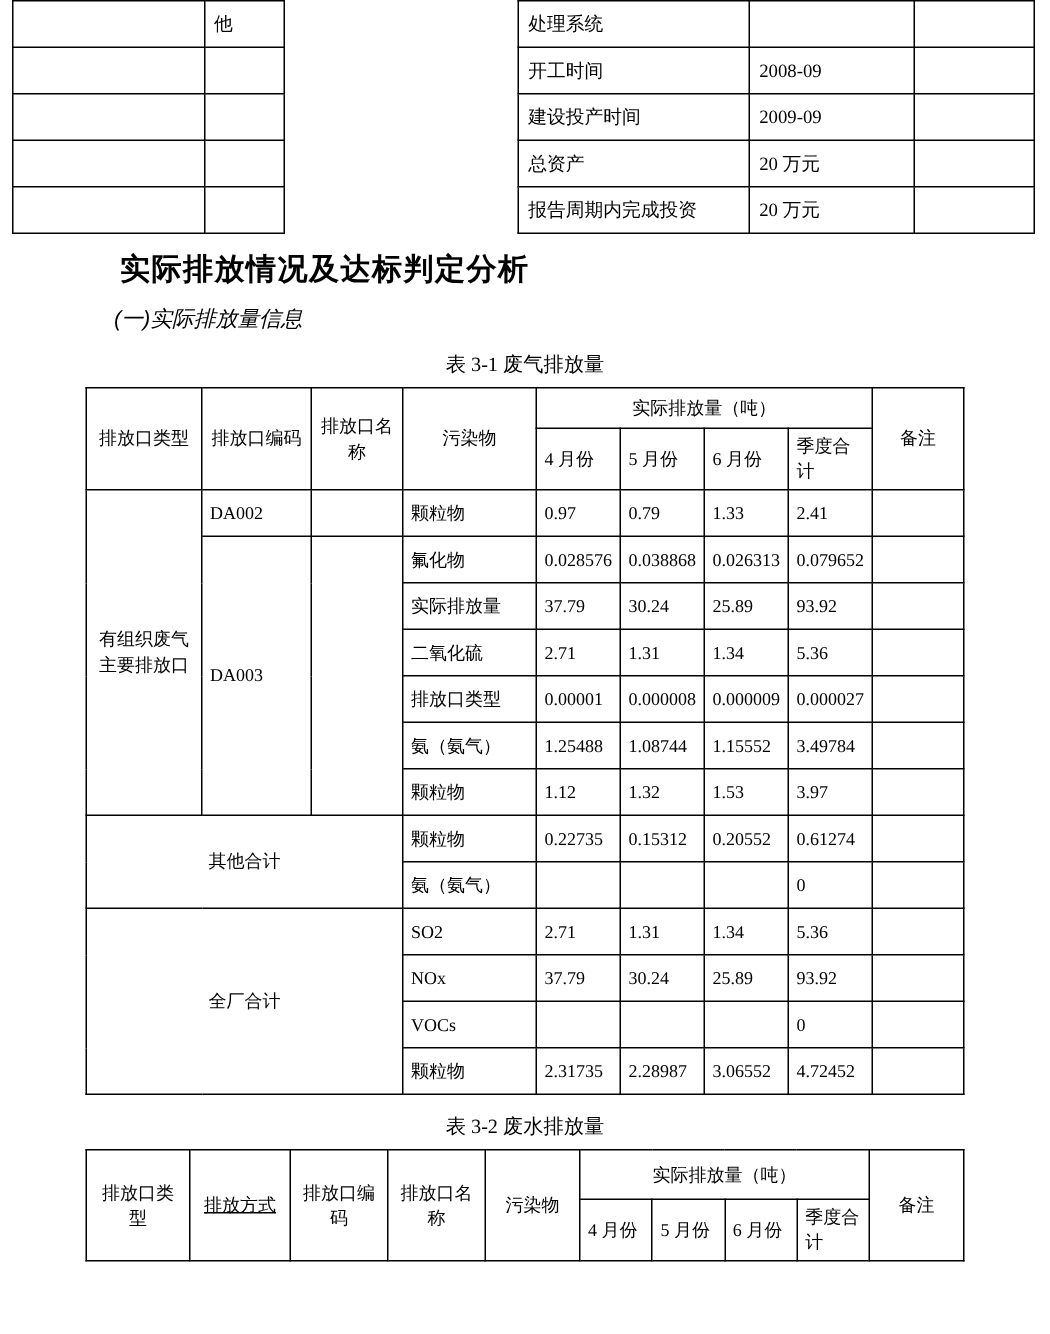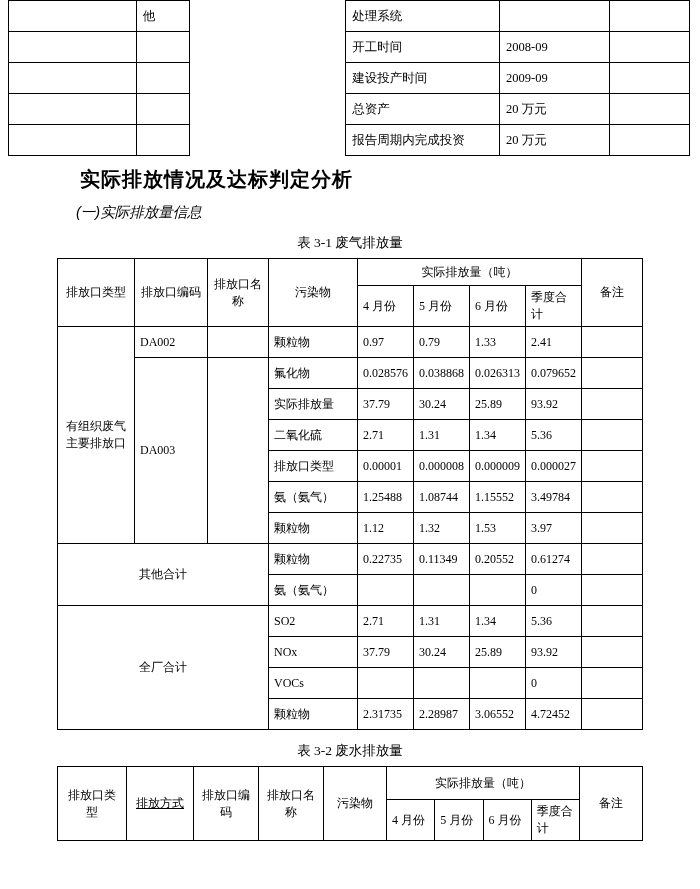--- a/index.html
+++ b/index.html
@@ -233,21 +233,21 @@
       <td>1.32</td>
       <td>1.53</td>
       <td>3.97</td>
       <td></td>
     </tr>
 
     <tr>
       <td class="ctr" colspan="3" rowspan="2">其他合计</td>
       <td>颗粒物</td>
       <td>0.22735</td>
-      <td>0.11349</td>
+      <td>0.15312</td>
       <td>0.20552</td>
       <td>0.61274</td>
       <td></td>
     </tr>
     <tr>
       <td>氨（氨气）</td>
       <td></td>
       <td></td>
       <td></td>
       <td>0</td>

